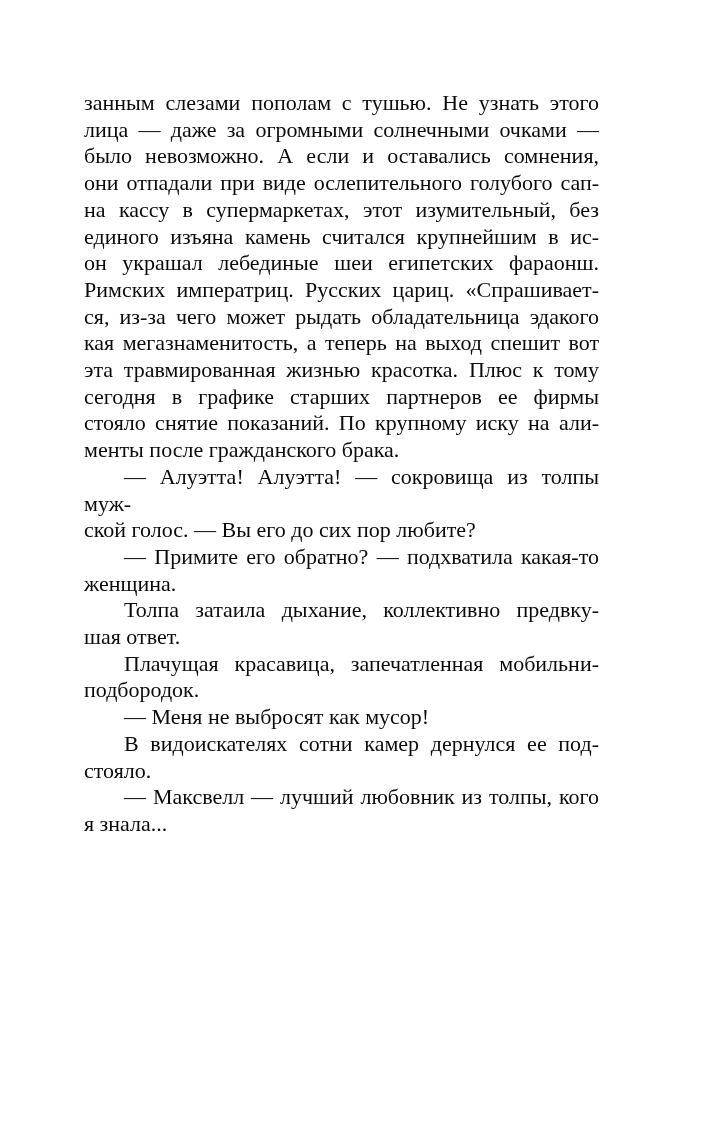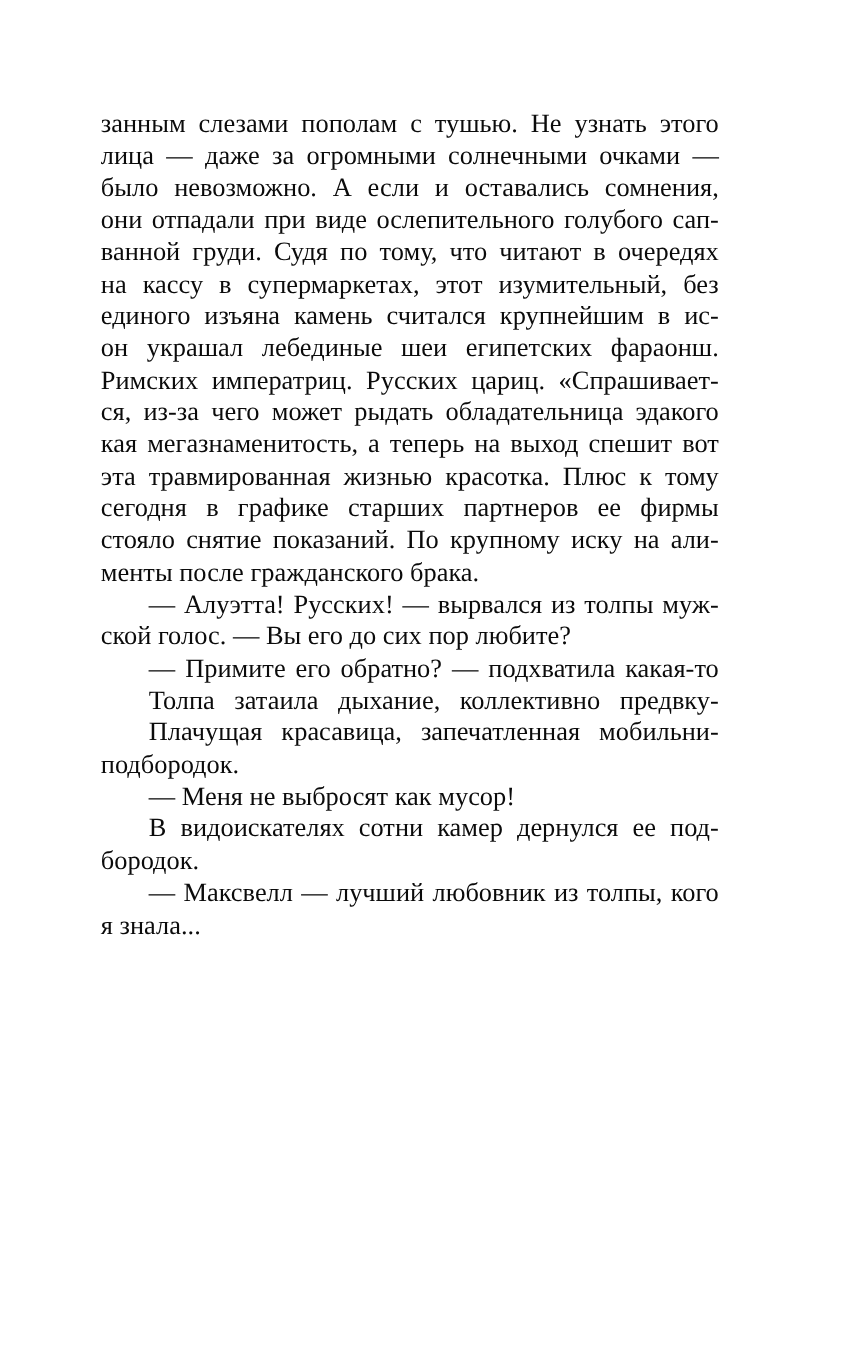--- a/index.html
+++ b/index.html
@@ -60,40 +60,41 @@
 <body>
 
 <div class="page">
 
   <div class="body-text">
 
   <div class="line">занным слезами пополам с тушью. Не узнать этого</div>
       <div class="line">лица — даже за огромными солнечными очками —</div>
       <div class="line">было невозможно. А если и оставались сомнения,</div>
       <div class="line">они отпадали при виде ослепительного голубого сап-</div>
-      <div class="line">ванной груди. Судя по тому, что читают в очередях</div>
       <div class="line">на кассу в супермаркетах, этот изумительный, без</div>
       <div class="line">единого изъяна камень считался крупнейшим в ис-</div>
       <div class="line">он украшал лебединые шеи египетских фараонш.</div>
       <div class="line">Римских императриц. Русских цариц. «Спрашивает-</div>
       <div class="line">ся, из-за чего может рыдать обладательница эдакого</div>
       <div class="line">кая мегазнаменитость, а теперь на выход спешит вот</div>
       <div class="line">эта травмированная жизнью красотка. Плюс к тому</div>
       <div class="line">сегодня в графике старших партнеров ее фирмы</div>
       <div class="line">стояло снятие показаний. По крупному иску на али-</div>
       <div class="line para-end">менты после гражданского брака.</div>
-      <div class="line indent">— Алуэтта! Русских! — вырвался из толпы муж-</div>
+      <div class="line indent">— Алуэтта! Алуэтта! — сокровища из толпы муж-</div>
       <div class="line para-end">ской голос. — Вы его до сих пор любите?</div>
       <div class="line indent">— Примите его обратно? — подхватила какая-то</div>
+      <div class="line para-end">женщина.</div>
       <div class="line indent">Толпа затаила дыхание, коллективно предвку-</div>
+      <div class="line para-end">шая ответ.</div>
       <div class="line indent">Плачущая красавица, запечатленная мобильни-</div>
       <div class="line para-end">подбородок.</div>
       <div class="line indent para-end">— Меня не выбросят как мусор!</div>
       <div class="line indent">В видоискателях сотни камер дернулся ее под-</div>
-      <div class="line para-end">бородок.</div>
+      <div class="line para-end">стояло.</div>
       <div class="line indent">— Максвелл — лучший любовник из толпы, кого</div>
       <div class="line para-end">я знала...</div>
     </div>
 
   <div class="footer">
     <span class="running-title">До самых кончиков</span>
     <span class="page-number">13</span>
   </div>
 
 </div>

